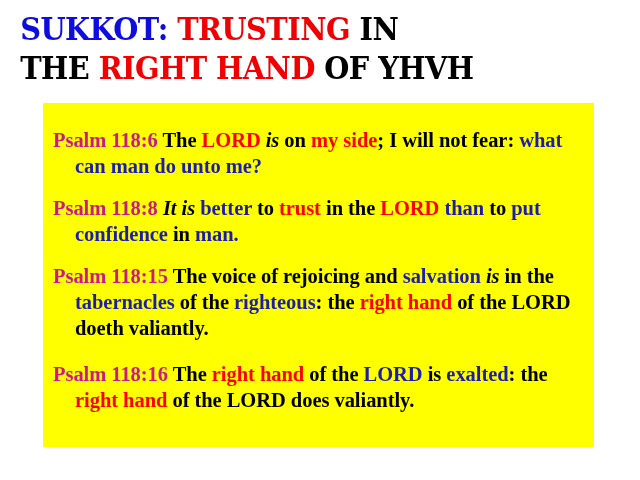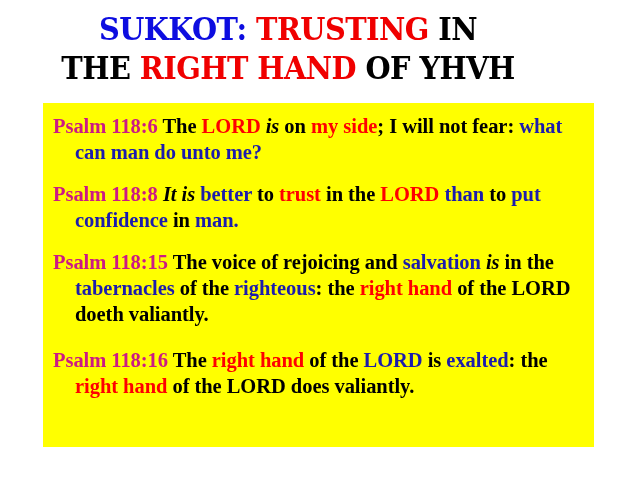--- a/index.html
+++ b/index.html
@@ -19,21 +19,20 @@
     height: 480px;
     background: #ffffff;
   }
 
   
   .title-block {
     position: absolute;
     left: 0;
     top: 10px;
     width: 576px;
-    text-align: center;
     font-family: "DejaVu Serif", "Liberation Serif", serif;
     font-weight: bold;
     font-size: 31px;
     line-height: 39px;
     letter-spacing: -0.6px;
     white-space: nowrap;
   }
   .title-line {
     display: block;
     transform: scaleX(0.93);
@@ -42,21 +41,21 @@
 
   
   .body-box {
     position: absolute;
     left: 43px;
     top: 103px;
     width: 551px;
     height: 344px;
     background: #ffff00;
     box-sizing: border-box;
-    padding: 10px 8px 4px 10px;
+    padding: 24px 8px 4px 10px;
     overflow: hidden;
   }
 
   .verse {
     font-family: "Liberation Serif", "DejaVu Serif", serif;
     font-weight: bold;
     font-size: 20.5px;
     line-height: 26px;
     color: #000000;
     text-indent: 0;

